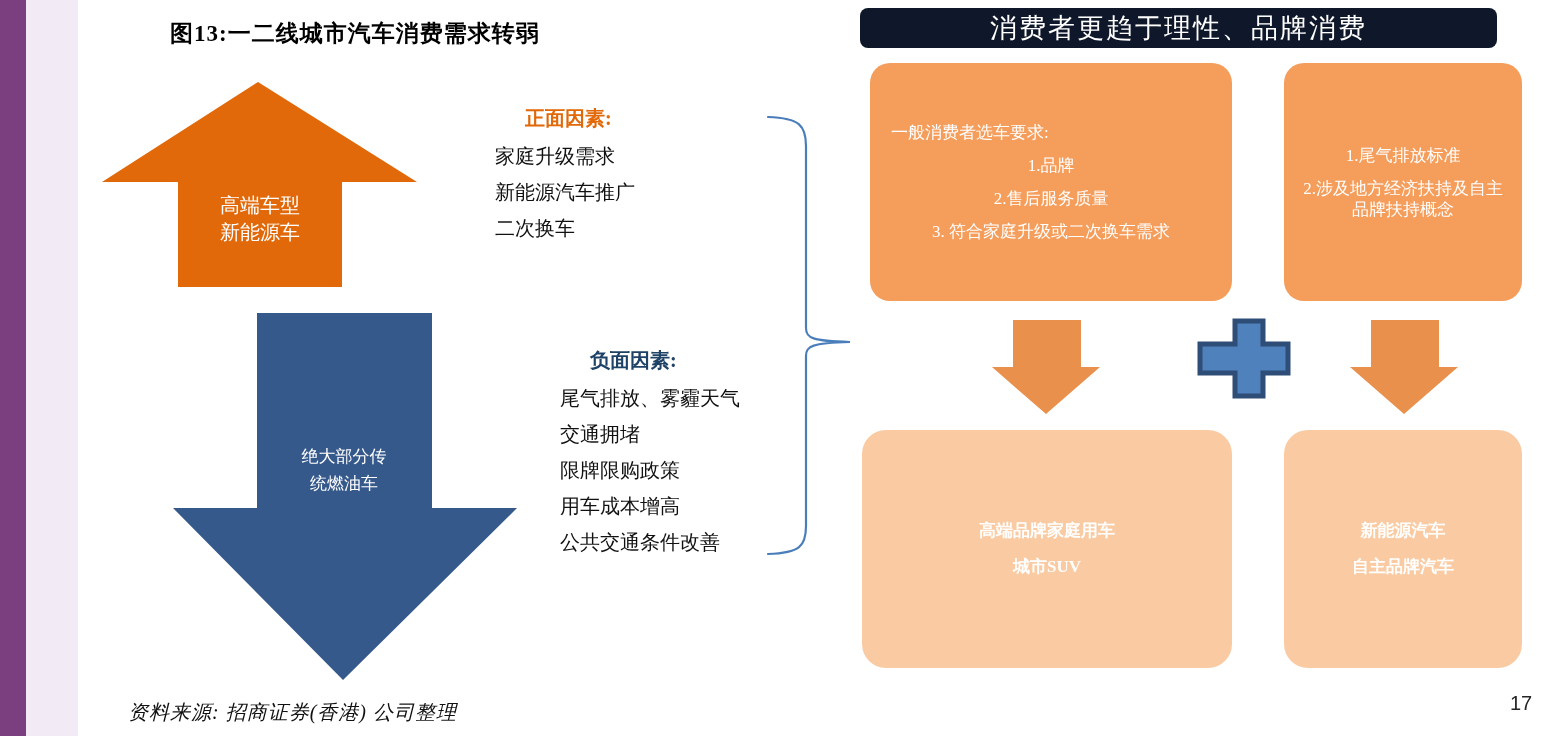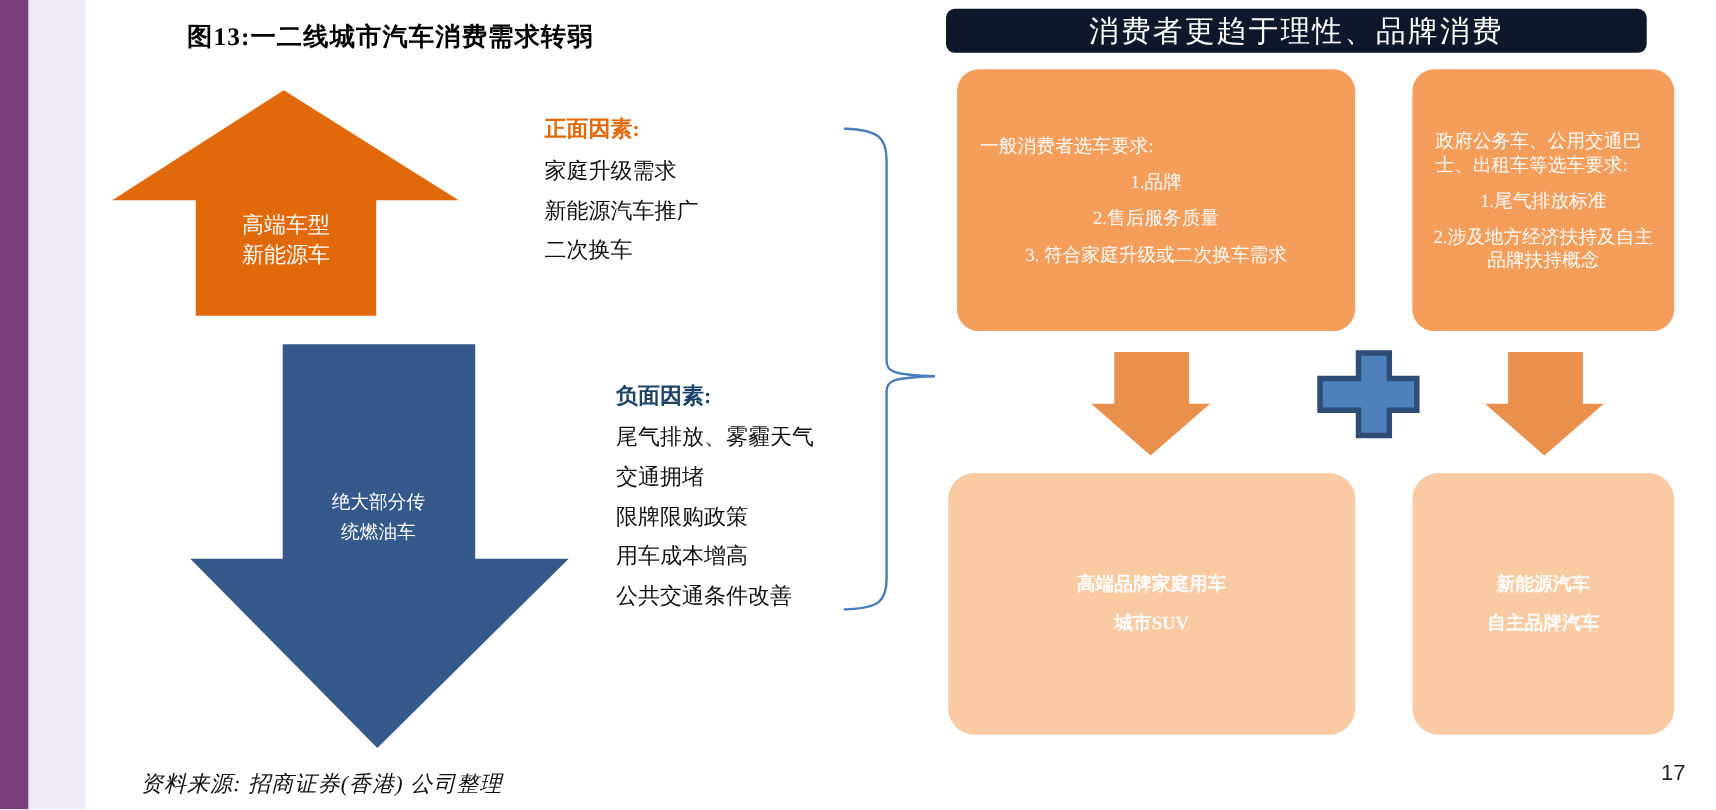--- a/index.html
+++ b/index.html
@@ -10,21 +10,21 @@
   .bar-dark{left:0;top:0;width:26px;height:736px;background:#7B3F80;}
   .bar-light{left:26px;top:0;width:52px;height:736px;background:#F2EAF4;}
   
   .fig-title{left:170px;top:18px;font-size:23px;font-weight:bold;color:#000;letter-spacing:1px;}
   
   .arrow-label{color:#fff;text-align:center;}
   .up-arrow-label{left:160px;top:192px;width:200px;font-size:20px;line-height:27px;}
   .down-arrow-label{left:244px;top:443px;width:200px;font-size:17px;line-height:27px;}
   
   .factors{font-size:20px;}
-  .factors .heading{font-weight:bold;line-height:28px;margin-bottom:6px;}
+  .factors .heading{font-weight:bold;line-height:28px;margin-bottom:6px;margin-left:30px;}
   .factors .item{line-height:36px;color:#111;}
   .positive{left:495px;top:104px;}
   .positive .heading{color:#E2690A;}
   .negative{left:560px;top:346px;}
   .negative .heading{color:#1F4267;}
   
   .panel-header{left:860px;top:8px;width:637px;height:40px;background:#0f172a;border-radius:8px;
     color:#fff;font-size:27px;letter-spacing:2px;display:flex;align-items:center;justify-content:center;}
   .req-box{background:#F59D5B;border-radius:20px;color:#fff;font-size:17px;
     display:flex;flex-direction:column;justify-content:center;box-sizing:border-box;padding:0 18px;}
@@ -91,21 +91,20 @@
   <div class="abs panel-header">消费者更趋于理性、品牌消费</div>
 
   <div class="abs req-box box-consumer">
     <div class="bx-heading">一般消费者选车要求:</div>
     <div class="bx-item">1.品牌</div>
     <div class="bx-item">2.售后服务质量</div>
     <div class="bx-item">3. 符合家庭升级或二次换车需求</div>
   </div>
 
   <div class="abs req-box box-fleet">
-    <div class="bx-heading">政府公务车、公用交通巴士、出租车等选车要求:</div>
     <div class="bx-item">1.尾气排放标准</div>
     <div class="bx-item">2.涉及地方经济扶持及自主品牌扶持概念</div>
   </div>
 
   <svg class="abs" style="left:992px;top:320px;" width="110" height="95">
     <polygon points="21,0 89,0 89,47 108,47 54,94 0,47 21,47" fill="#E9914C"></polygon>
   </svg>
   <svg class="abs" style="left:1197px;top:318px;" width="96" height="83">
     <path d="M38 3 H66 V26 H91 V55 H66 V78 H38 V55 H3 V26 H38 Z" fill="#4F81BD" stroke="#2E4D77" stroke-width="5" stroke-linejoin="miter"></path>
   </svg>

